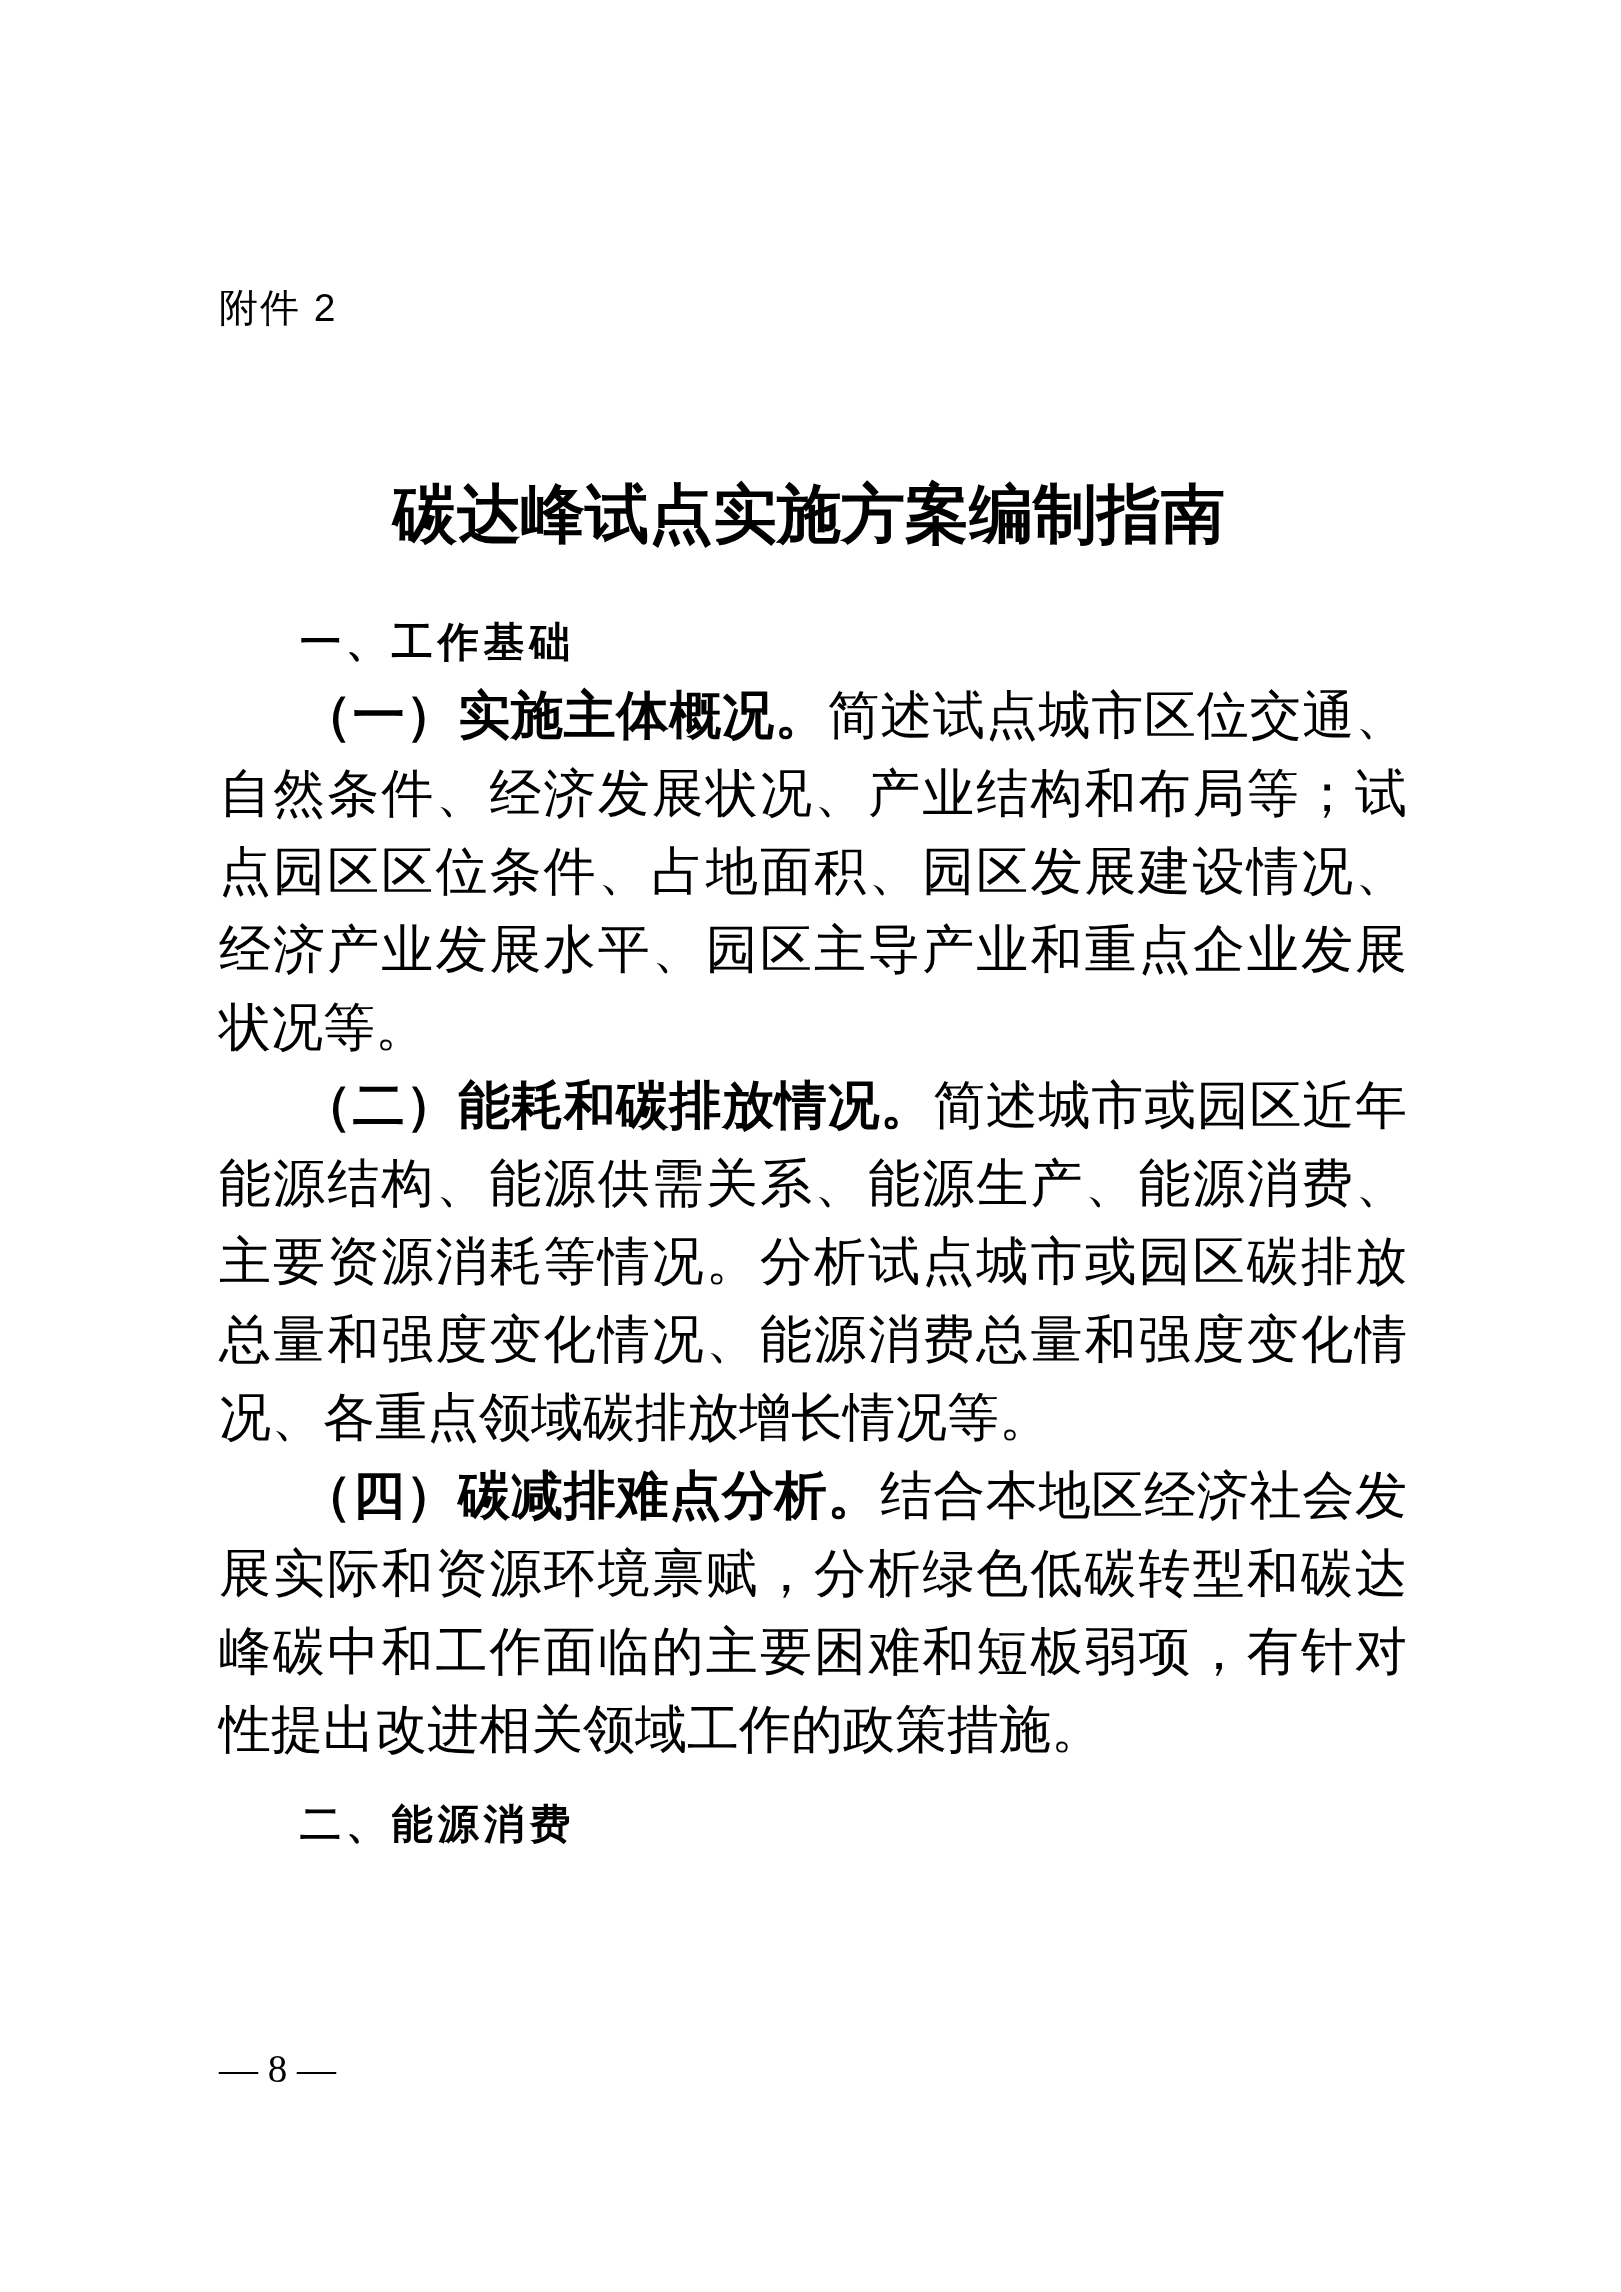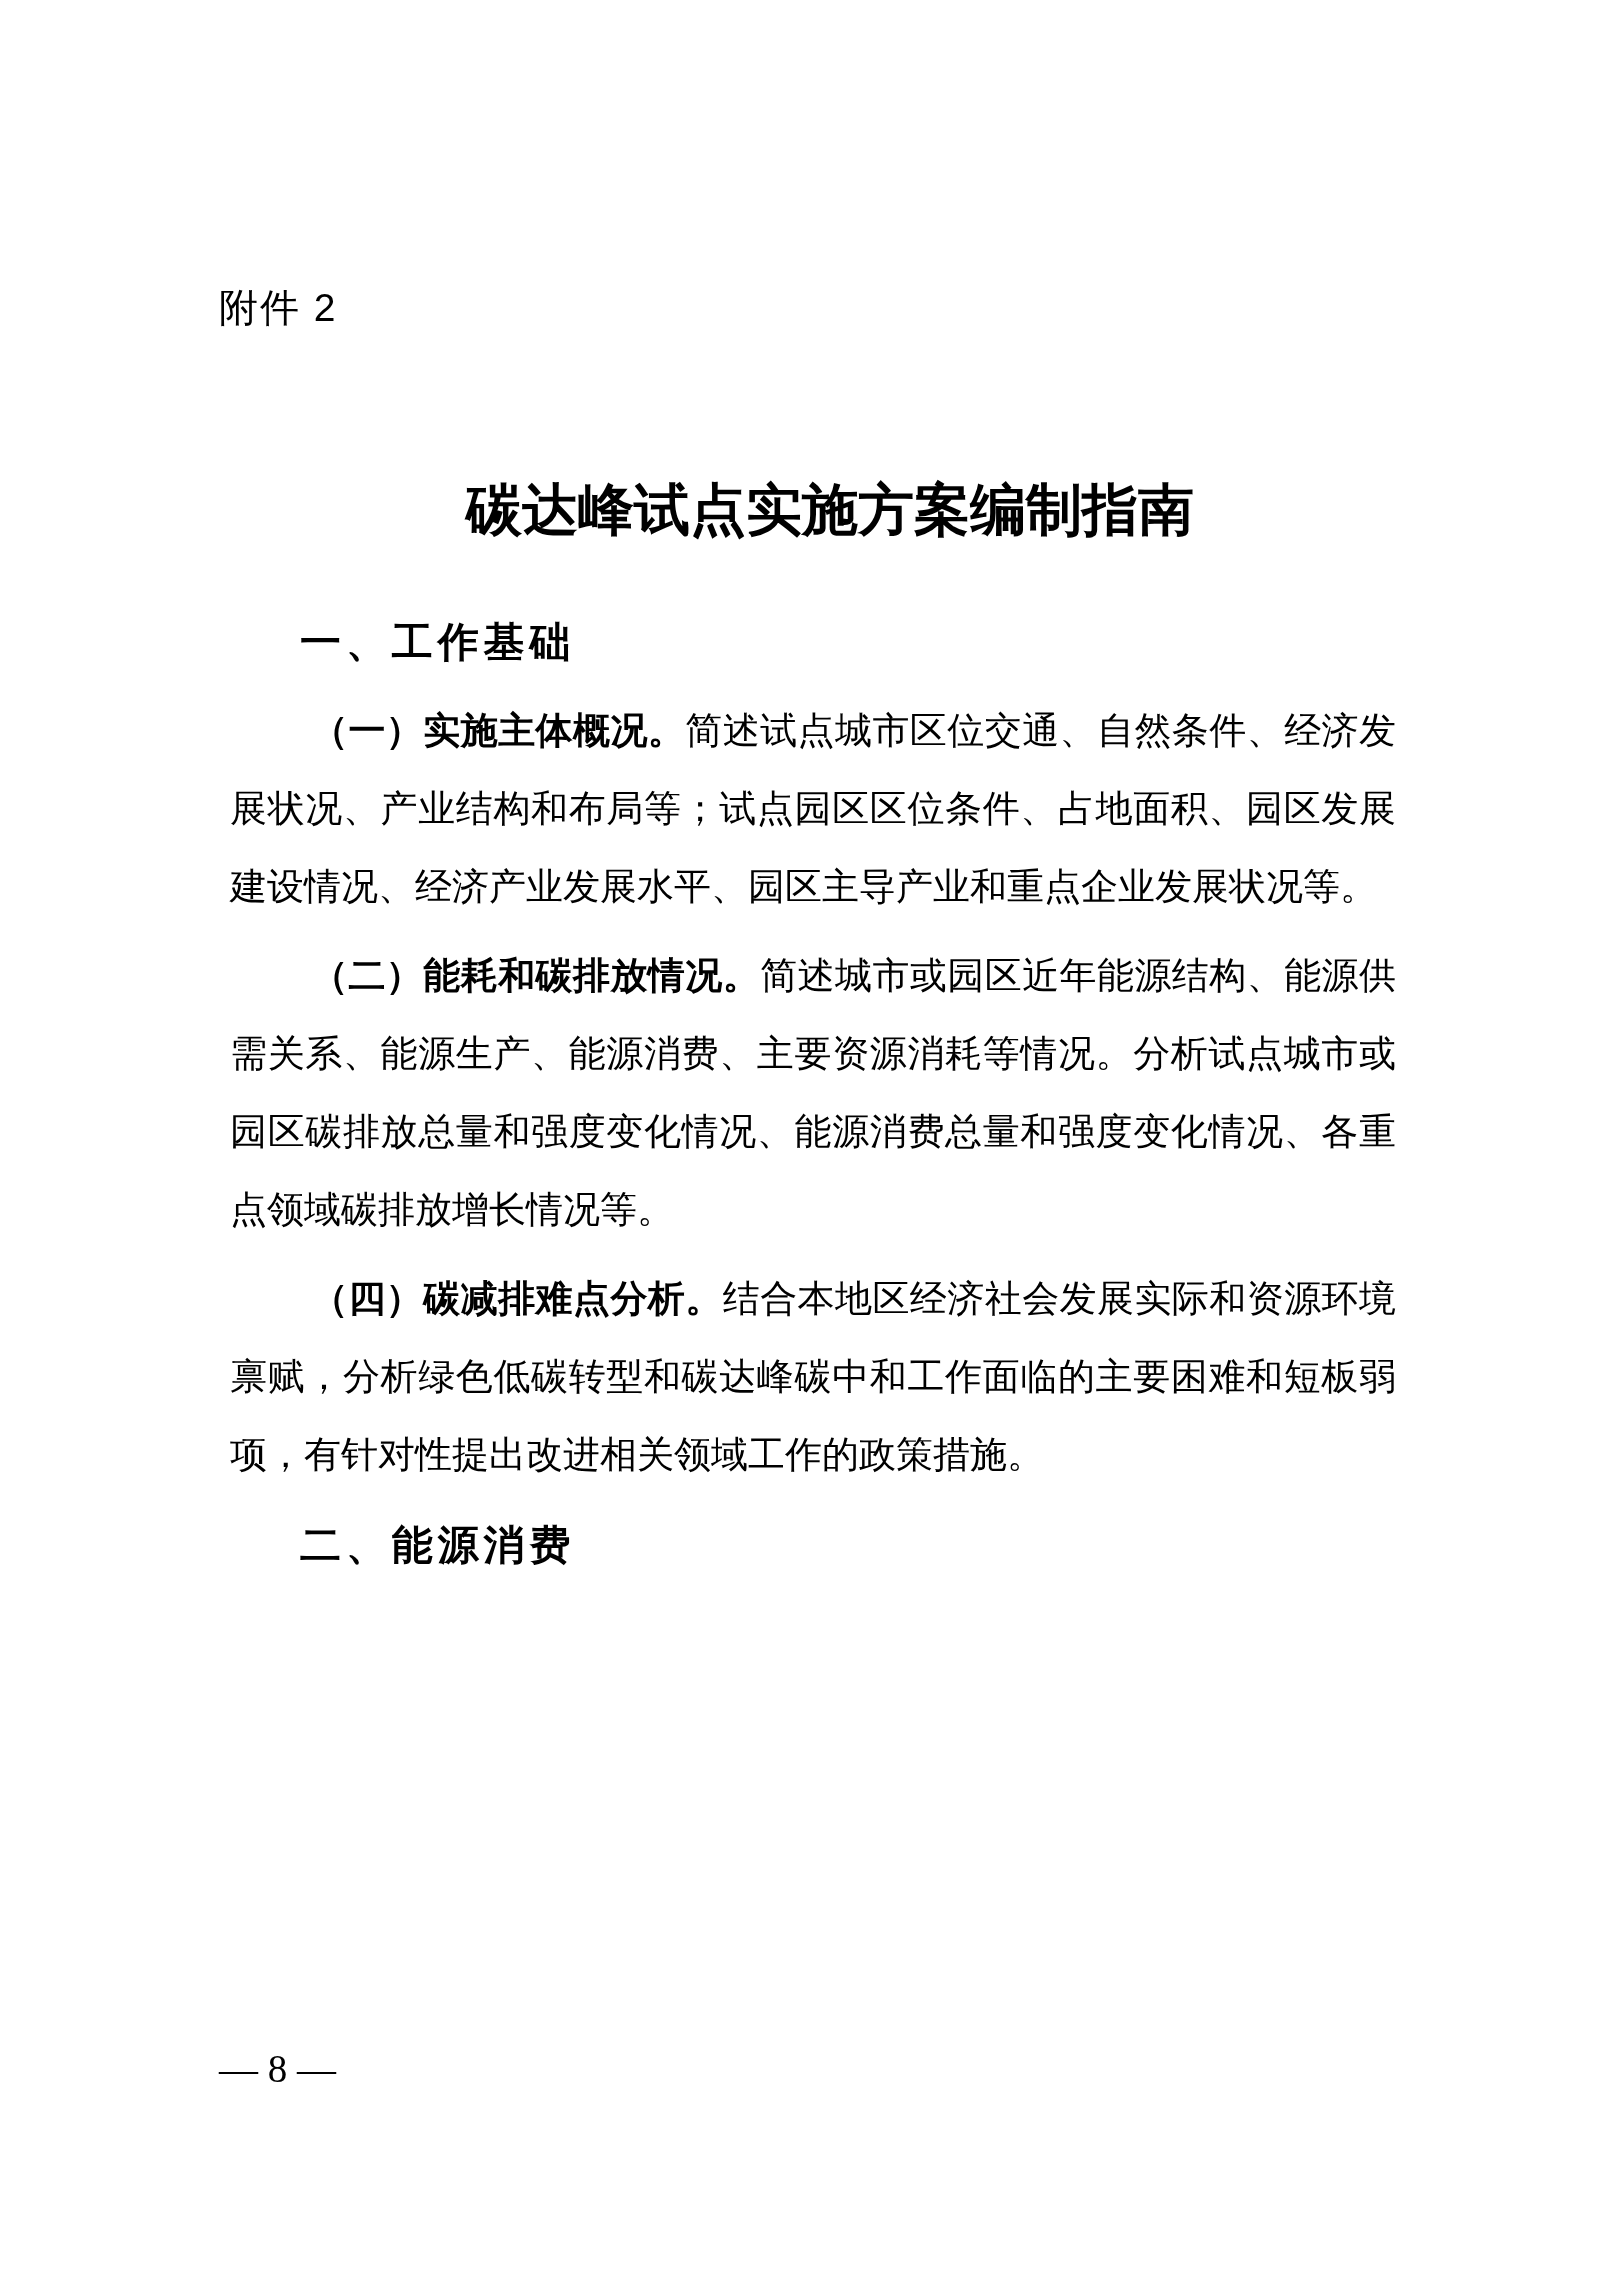--- a/index.html
+++ b/index.html
@@ -22,27 +22,27 @@
     top: 284px;
     font-family: "Liberation Sans", sans-serif;
     font-weight: 500;
     font-size: 39px;
     line-height: 47px;
     letter-spacing: 2px;
     white-space: nowrap;
   }
   .doc-title {
     position: absolute;
-    left: 236px;
+    left: 215px;
     top: 431px;
     width: 1188px;
     text-align: center;
     font-family: "Liberation Serif", serif;
     font-weight: 700;
-    font-size: 56px;
+    font-size: 64px;
     line-height: 82px;
     letter-spacing: 0px;
     white-space: nowrap;
   }
   .content {
     position: absolute;
     left: 219px;
     top: 603px;
     width: 1188px;
   }
@@ -53,23 +53,23 @@
     font-weight: 700;
     font-size: 41px;
     line-height: 78px;
     letter-spacing: 4.9px;
     white-space: nowrap;
   }
   .section-heading.spaced {
     margin-top: 11.8px;
   }
   .content p {
-    margin: 11px;
-    font-family: Liberation Sans, sans-serif;
-    font-size: 37px;
+    margin: 0;
+    font-family: Liberation Mono, monospace;
+    font-size: 52px;
     line-height: 78px;
     text-align: justify;
     text-indent: 81px;
     letter-spacing: 0;
   }
   .content p .lead {
     font-weight: 700;
   }
   .page-number {
     position: absolute;

